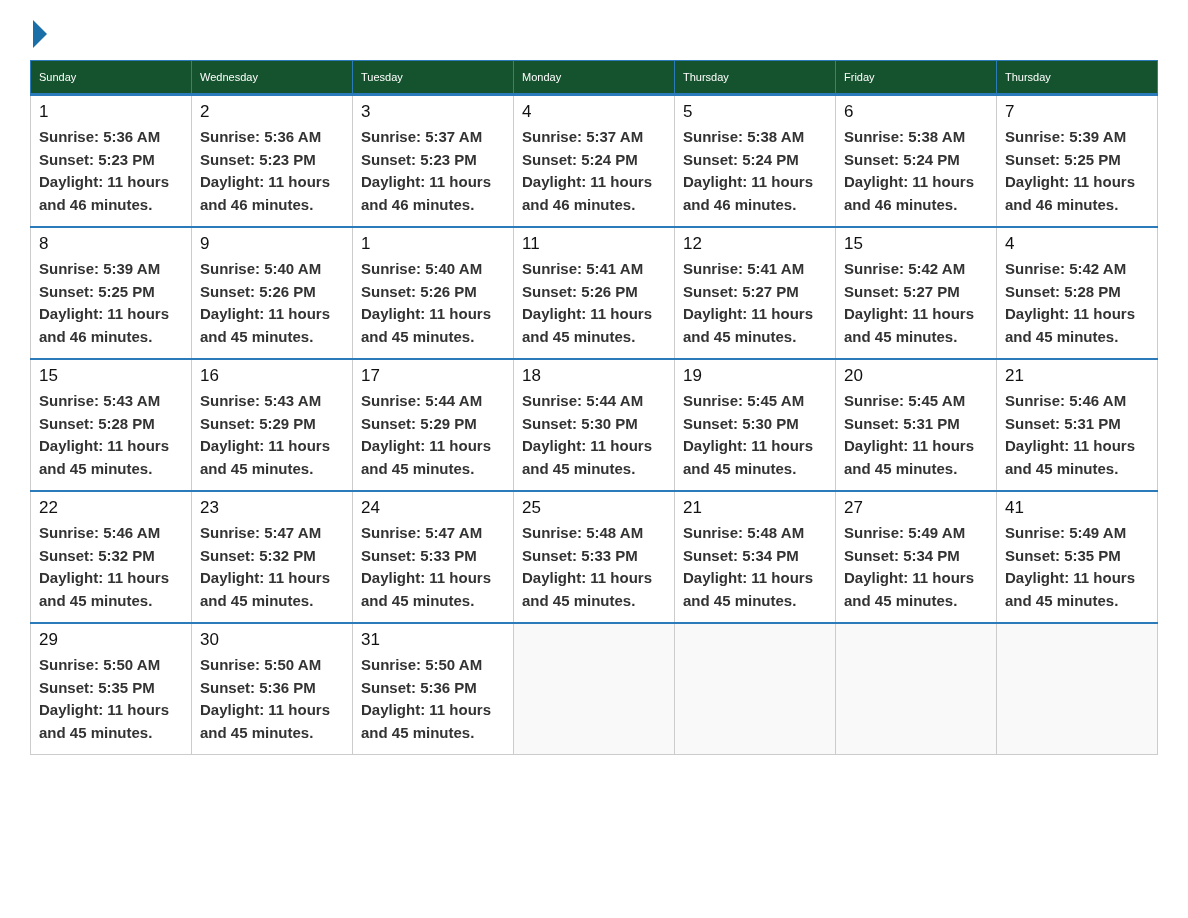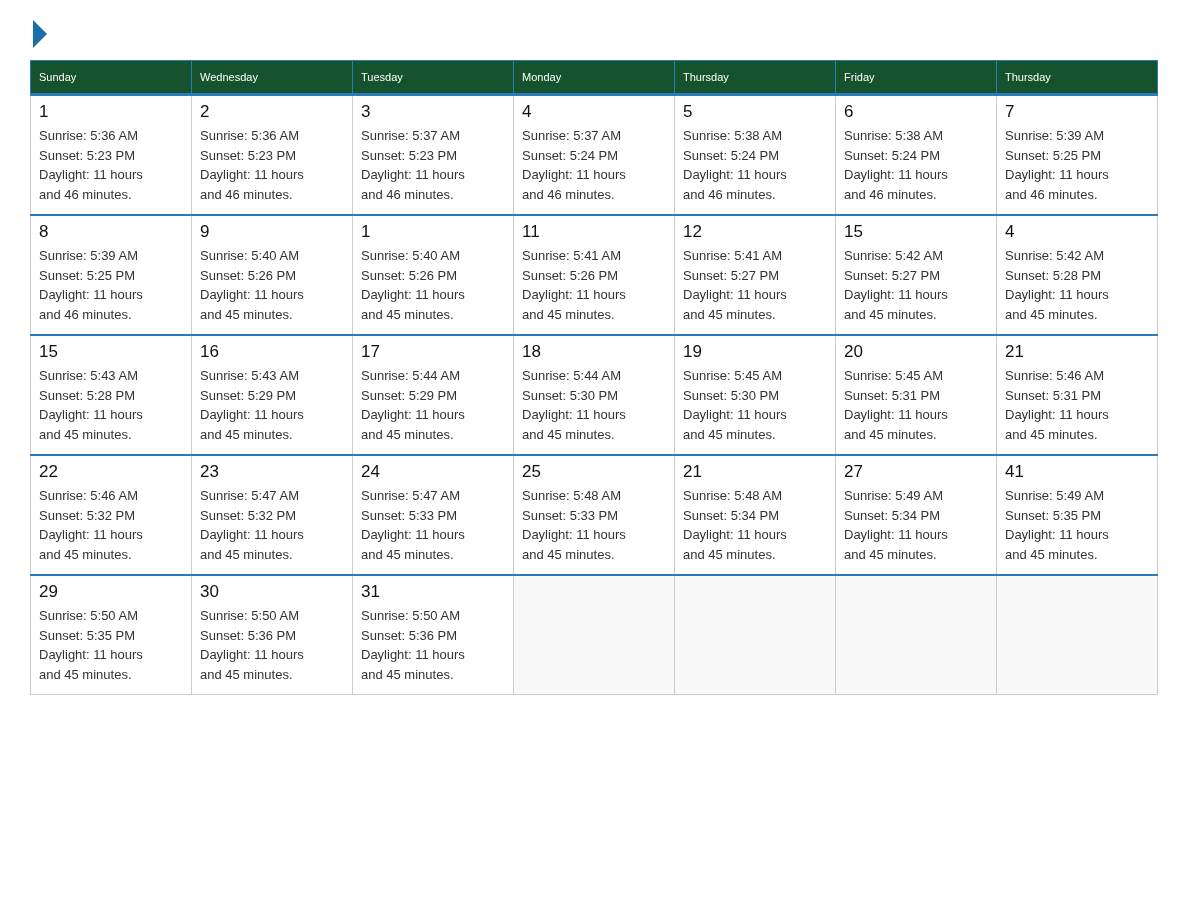--- a/index.html
+++ b/index.html
@@ -95,23 +95,24 @@
 
     .calendar tbody tr td .day-number {
       font-size: 17px;
       font-weight: normal;
       color: #111;
       display: block;
       margin-bottom: 4px;
     }
 
     .calendar tbody tr td .day-info {
-      font-size: 13px;
+      font-size: 15px;
       color: #333;
       line-height: 1.5;
+      font-weight: bold;
     }
 
     .calendar tbody tr:first-child td {
       border-top: 3px solid #2b7bba;
     }
 
     .calendar tbody tr td.empty {
       background: #f9f9f9;
     }
 

